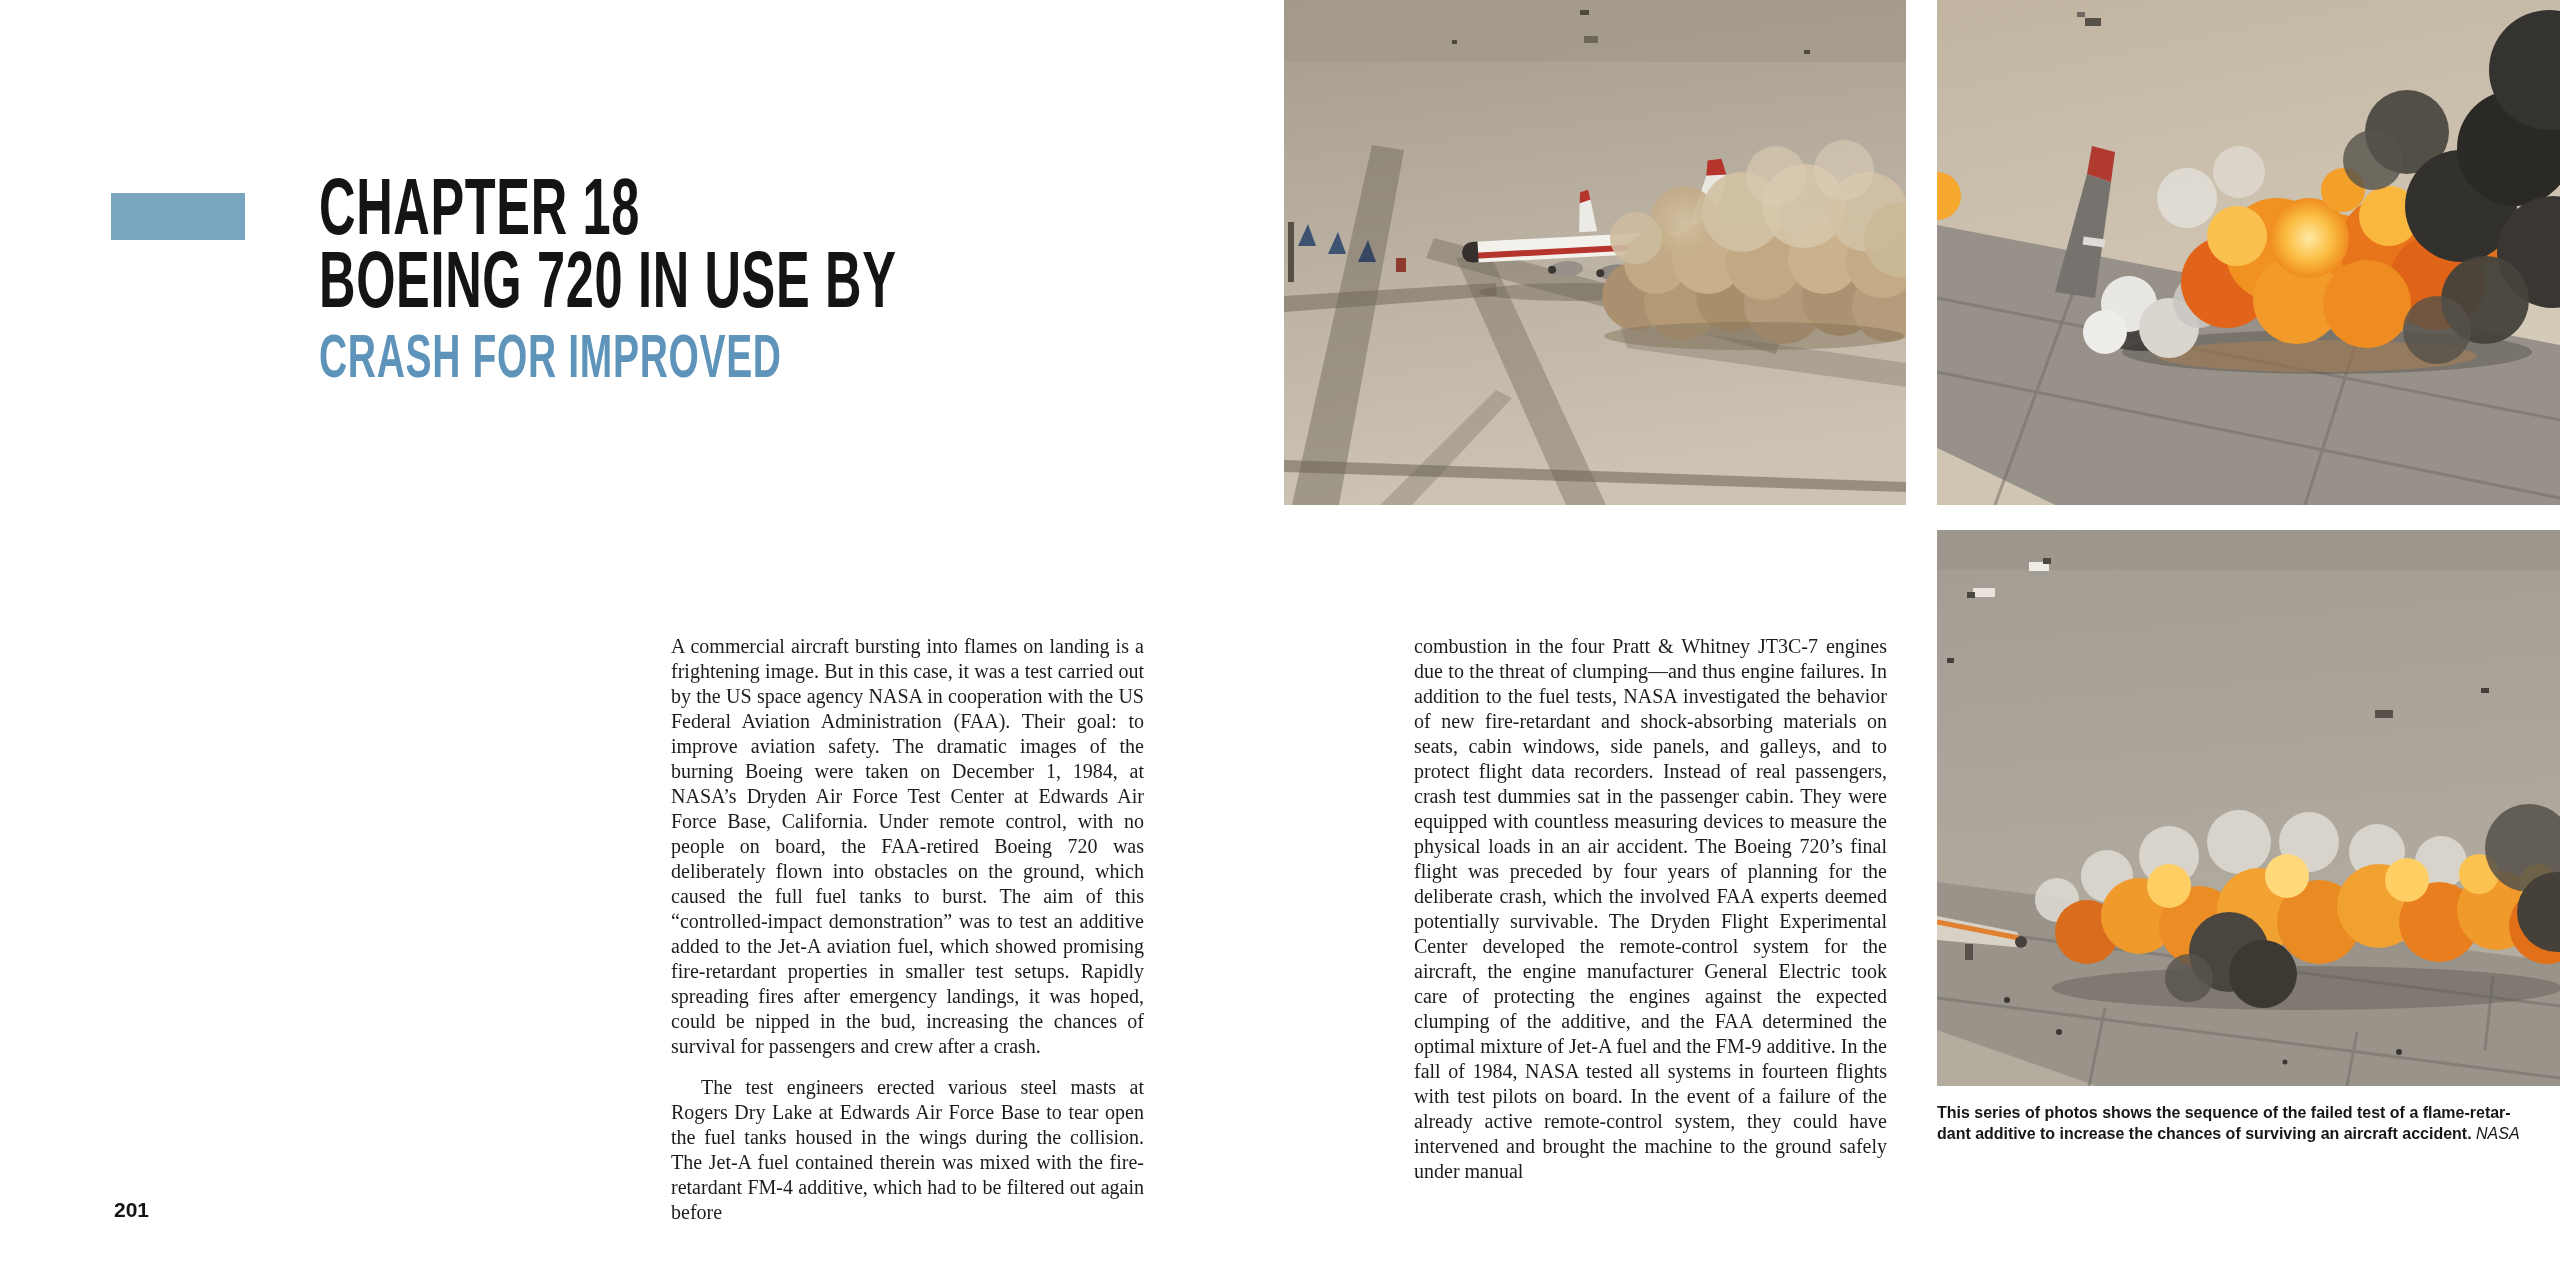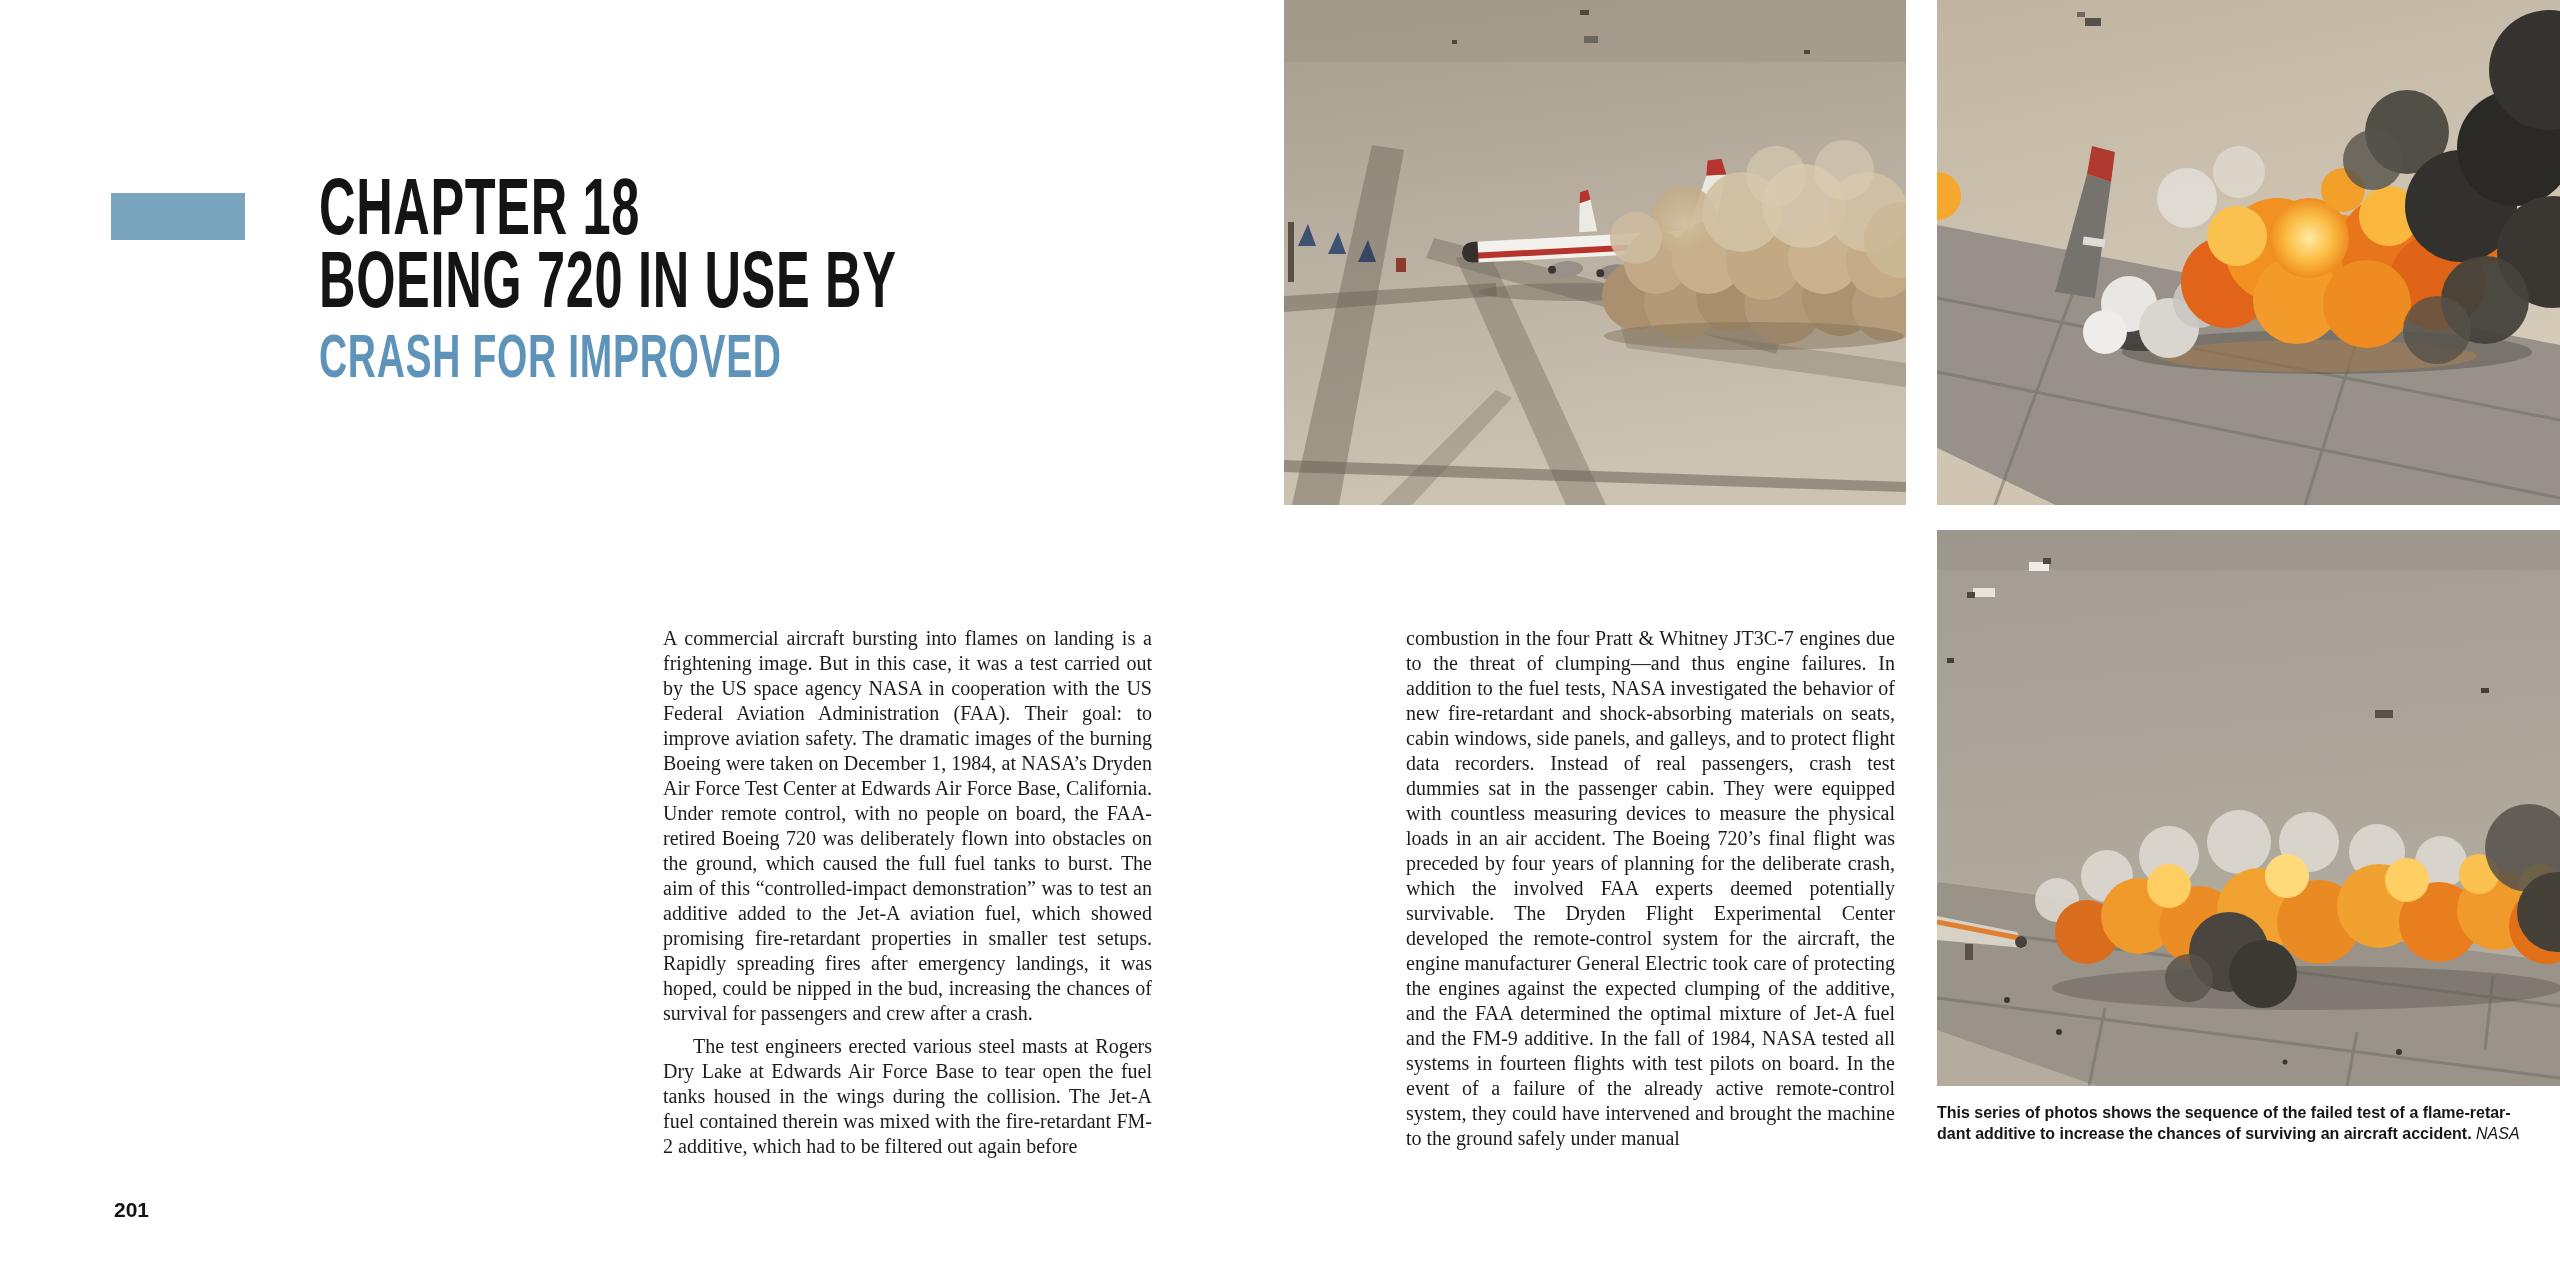--- a/index.html
+++ b/index.html
@@ -8,21 +8,21 @@
   
   .accent-block{position:absolute;left:111px;top:193px;width:134px;height:47px;}
   .headline{position:absolute;left:319px;top:170px;}
   .h-line{height:73px;font-weight:bold;font-size:79px;line-height:73px;color:#141414;letter-spacing:1px;}
   .h-line .scx{display:inline-block;transform:scaleX(0.64);transform-origin:0 0;white-space:nowrap;}
   .sub-block{margin-top:8px;}
   .s-line{height:64px;font-weight:bold;font-size:61px;line-height:64px;letter-spacing:1px;}
   .s-line .scx{display:inline-block;transform:scaleX(0.64);transform-origin:0 0;white-space:nowrap;}
   .bodycol{position:absolute;top:618px;width:505px;font-family:"Liberation Serif",serif;
            font-size:20px;line-height:25px;color:#1c1c1c;text-align:justify;}
-  .bodycol p{margin:8px;padding:0;}
+  .bodycol p{margin:16px;padding:0;}
   .bodycol p.indent{text-indent:30px;}
   #col1{left:655px;}
   #col2{left:1398px;}
   .folio{position:absolute;left:114px;top:1198px;font-size:21px;font-weight:bold;color:#141414;}
   
   .photo{position:absolute;display:block;}
   #photo1{left:1284px;top:0;width:622px;height:505px;}
   #photo2{left:1937px;top:0;width:623px;height:505px;}
   #photo3{left:1937px;top:530px;width:623px;height:556px;}
   
@@ -47,21 +47,21 @@
     </div>
     <div class="sub-block" style="color:#5f94ba;">
       <div class="s-line">
         <span class="scx">CRASH FOR IMPROVED</span>
       </div>
     </div>
   </div>
 
   <div id="col1" class="bodycol">
     <p>A commercial aircraft bursting into flames on landing is a frightening image. But in this case, it was a test carried out by the US space agency NASA in cooperation with the US Federal Aviation Administration (FAA). Their goal: to improve aviation safety. The dramatic images of the burning Boeing were taken on December 1, 1984, at NASA’s Dryden Air Force Test Center at Edwards Air Force Base, California. Under remote control, with no people on board, the FAA-retired Boeing 720 was deliberately flown into obstacles on the ground, which caused the full fuel tanks to burst. The aim of this “controlled-impact demonstration” was to test an additive added to the Jet-A aviation fuel, which showed promising fire-retardant properties in smaller test setups. Rapidly spreading fires after emergency landings, it was hoped, could be nipped in the bud, increasing the chances of survival for passengers and crew after a crash.</p>
-    <p class="indent">The test engineers erected various steel masts at Rogers Dry Lake at Edwards Air Force Base to tear open the fuel tanks housed in the wings during the collision. The Jet-A fuel contained therein was mixed with the fire-retardant FM-2 additive, which had to be filtered out again before</p>
+    <p class="indent">The test engineers erected various steel masts at Rogers Dry Lake at Edwards Air Force Base to tear open the fuel tanks housed in the wings during the collision. The Jet-A fuel contained therein was mixed with the fire-retardant FM-4 additive, which had to be filtered out again before</p>
   </div>
 
   <div id="col2" class="bodycol">
     <p>combustion in the four Pratt &amp; Whitney JT3C-7 engines due to the threat of clumping—and thus engine failures. In addition to the fuel tests, NASA investigated the behavior of new fire-retardant and shock-absorbing materials on seats, cabin windows, side panels, and galleys, and to protect flight data recorders. Instead of real passengers, crash test dummies sat in the passenger cabin. They were equipped with countless measuring devices to measure the physical loads in an air accident. The Boeing 720’s final flight was preceded by four years of planning for the deliberate crash, which the involved FAA experts deemed potentially survivable. The Dryden Flight Experimental Center developed the remote-control system for the aircraft, the engine manufacturer General Electric took care of protecting the engines against the expected clumping of the additive, and the FAA determined the optimal mixture of Jet-A fuel and the FM-9 additive. In the fall of 1984, NASA tested all systems in fourteen flights with test pilots on board. In the event of a failure of the already active remote-control system, they could have intervened and brought the machine to the ground safely under manual</p>
   </div>
 
   <div class="folio">201</div>
 
   <svg id="photo1" class="photo" viewBox="0 0 622 505" preserveAspectRatio="none">
     <defs>

